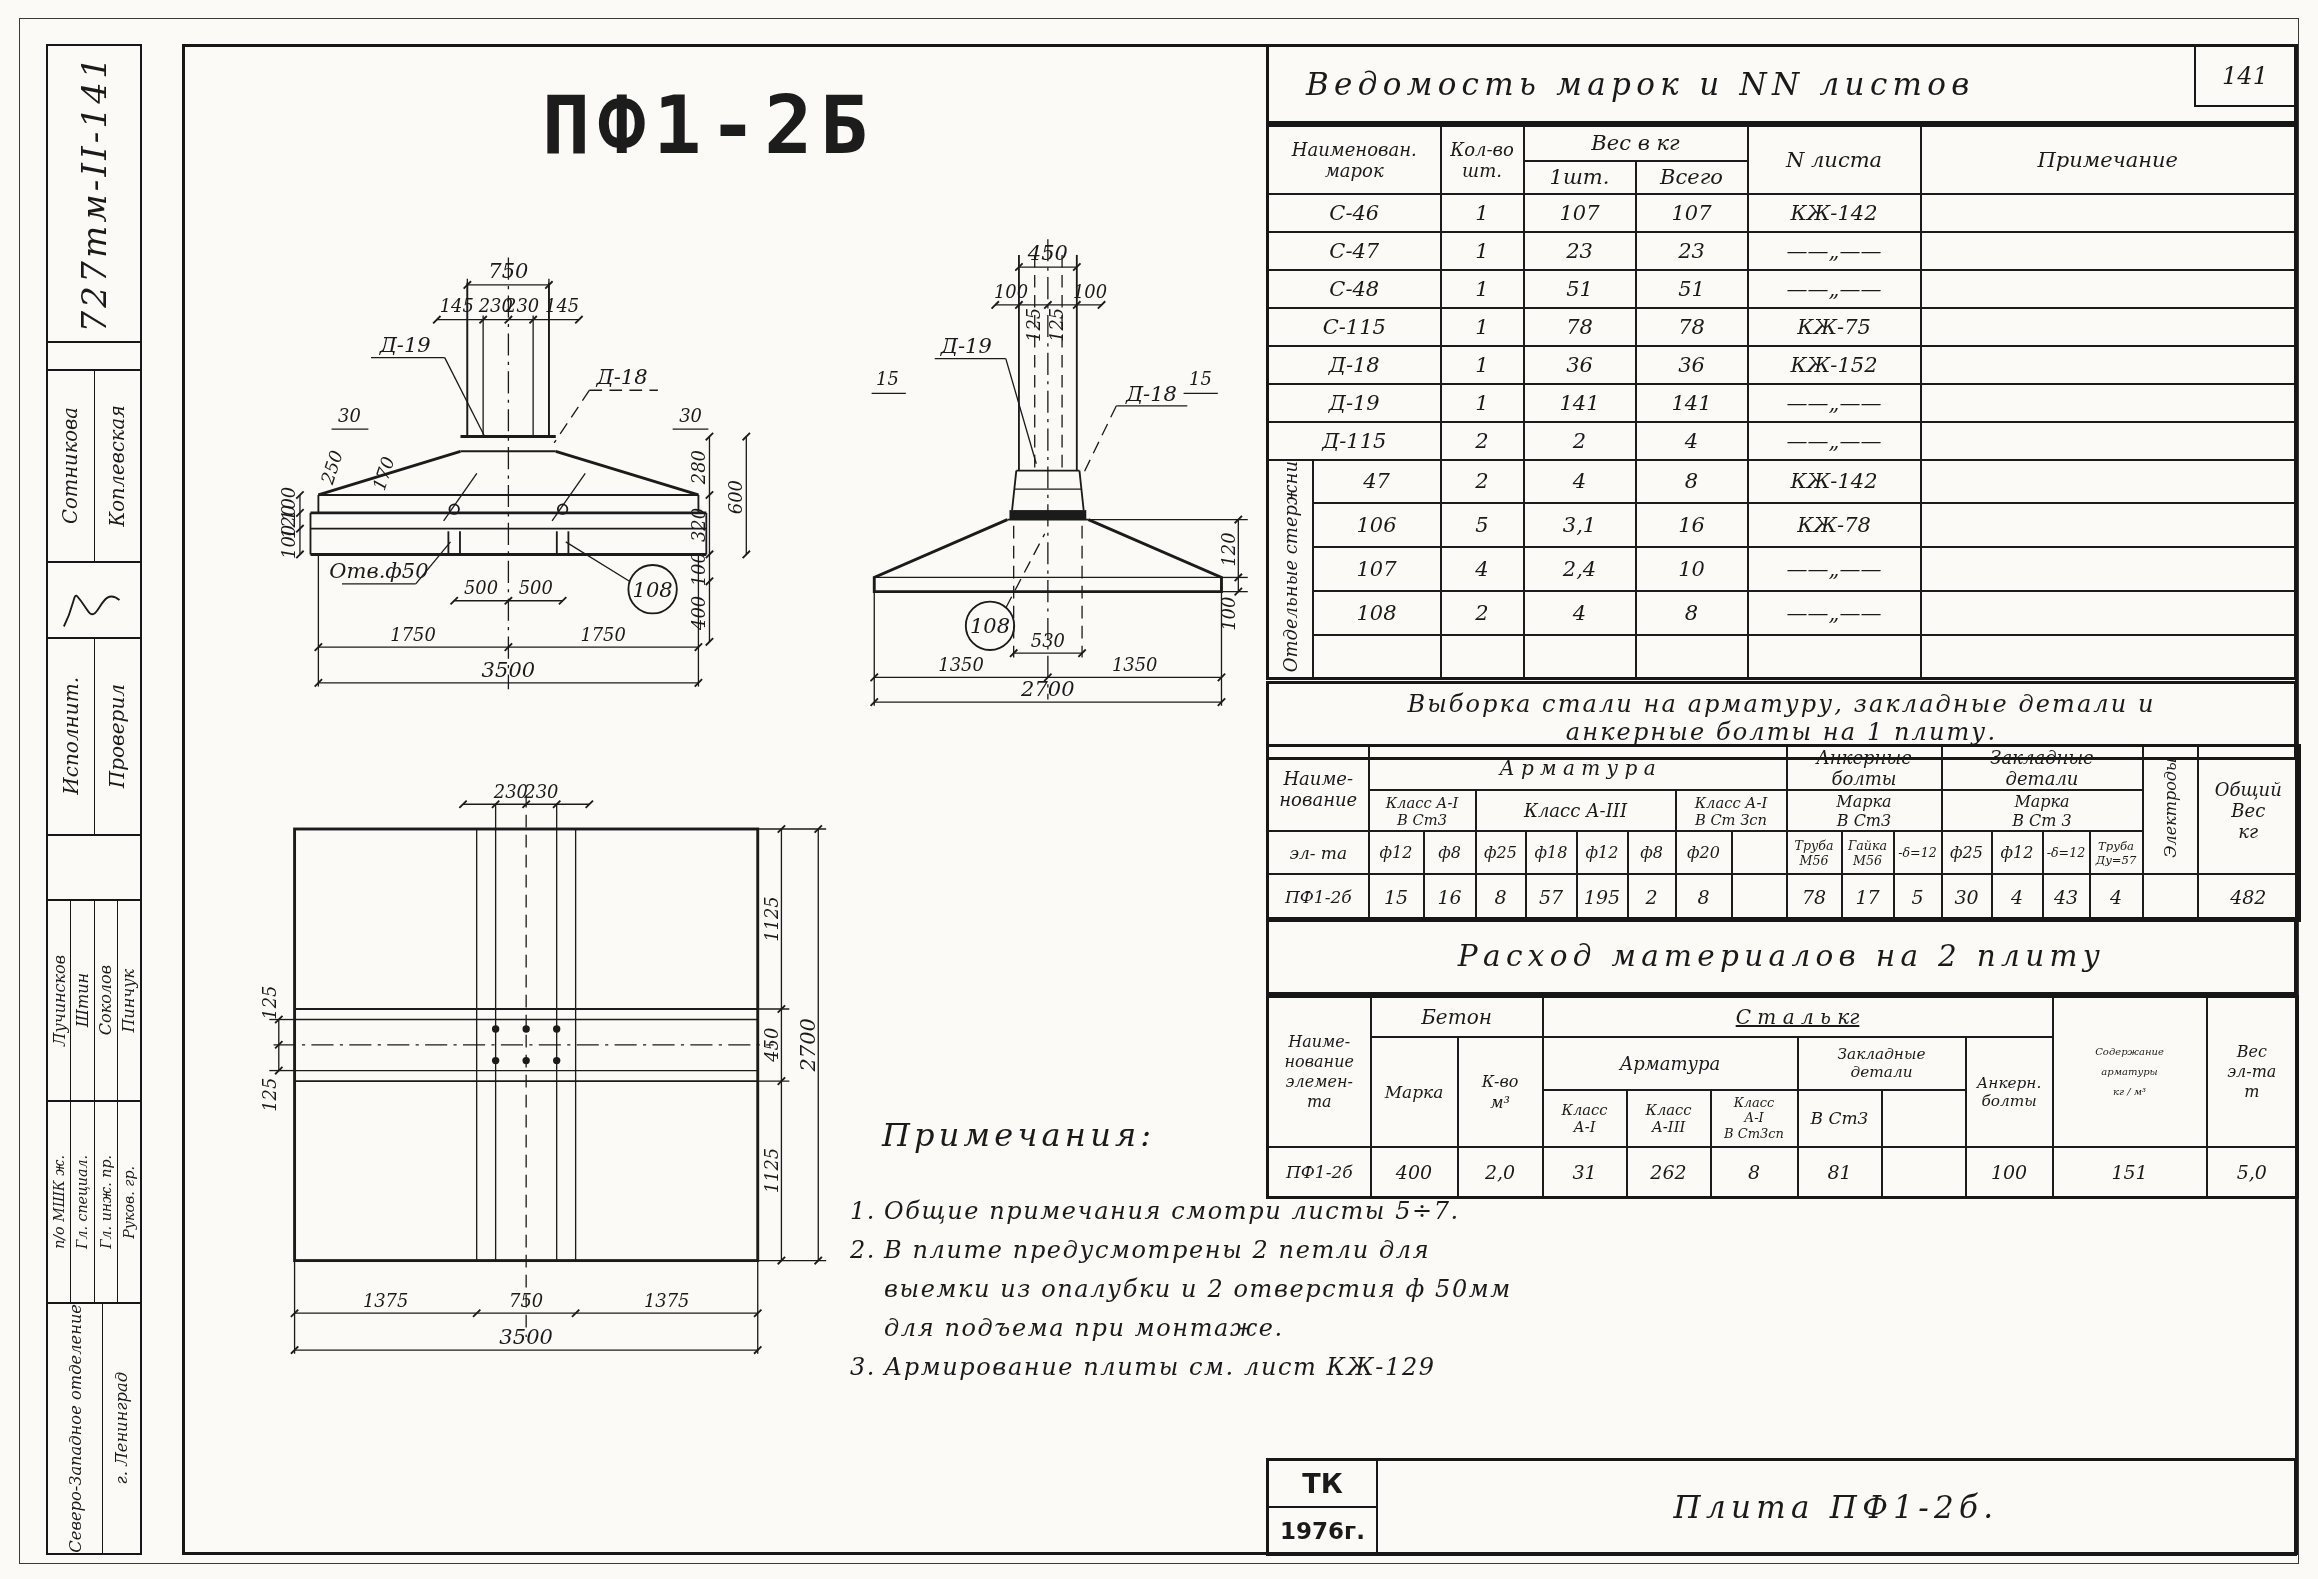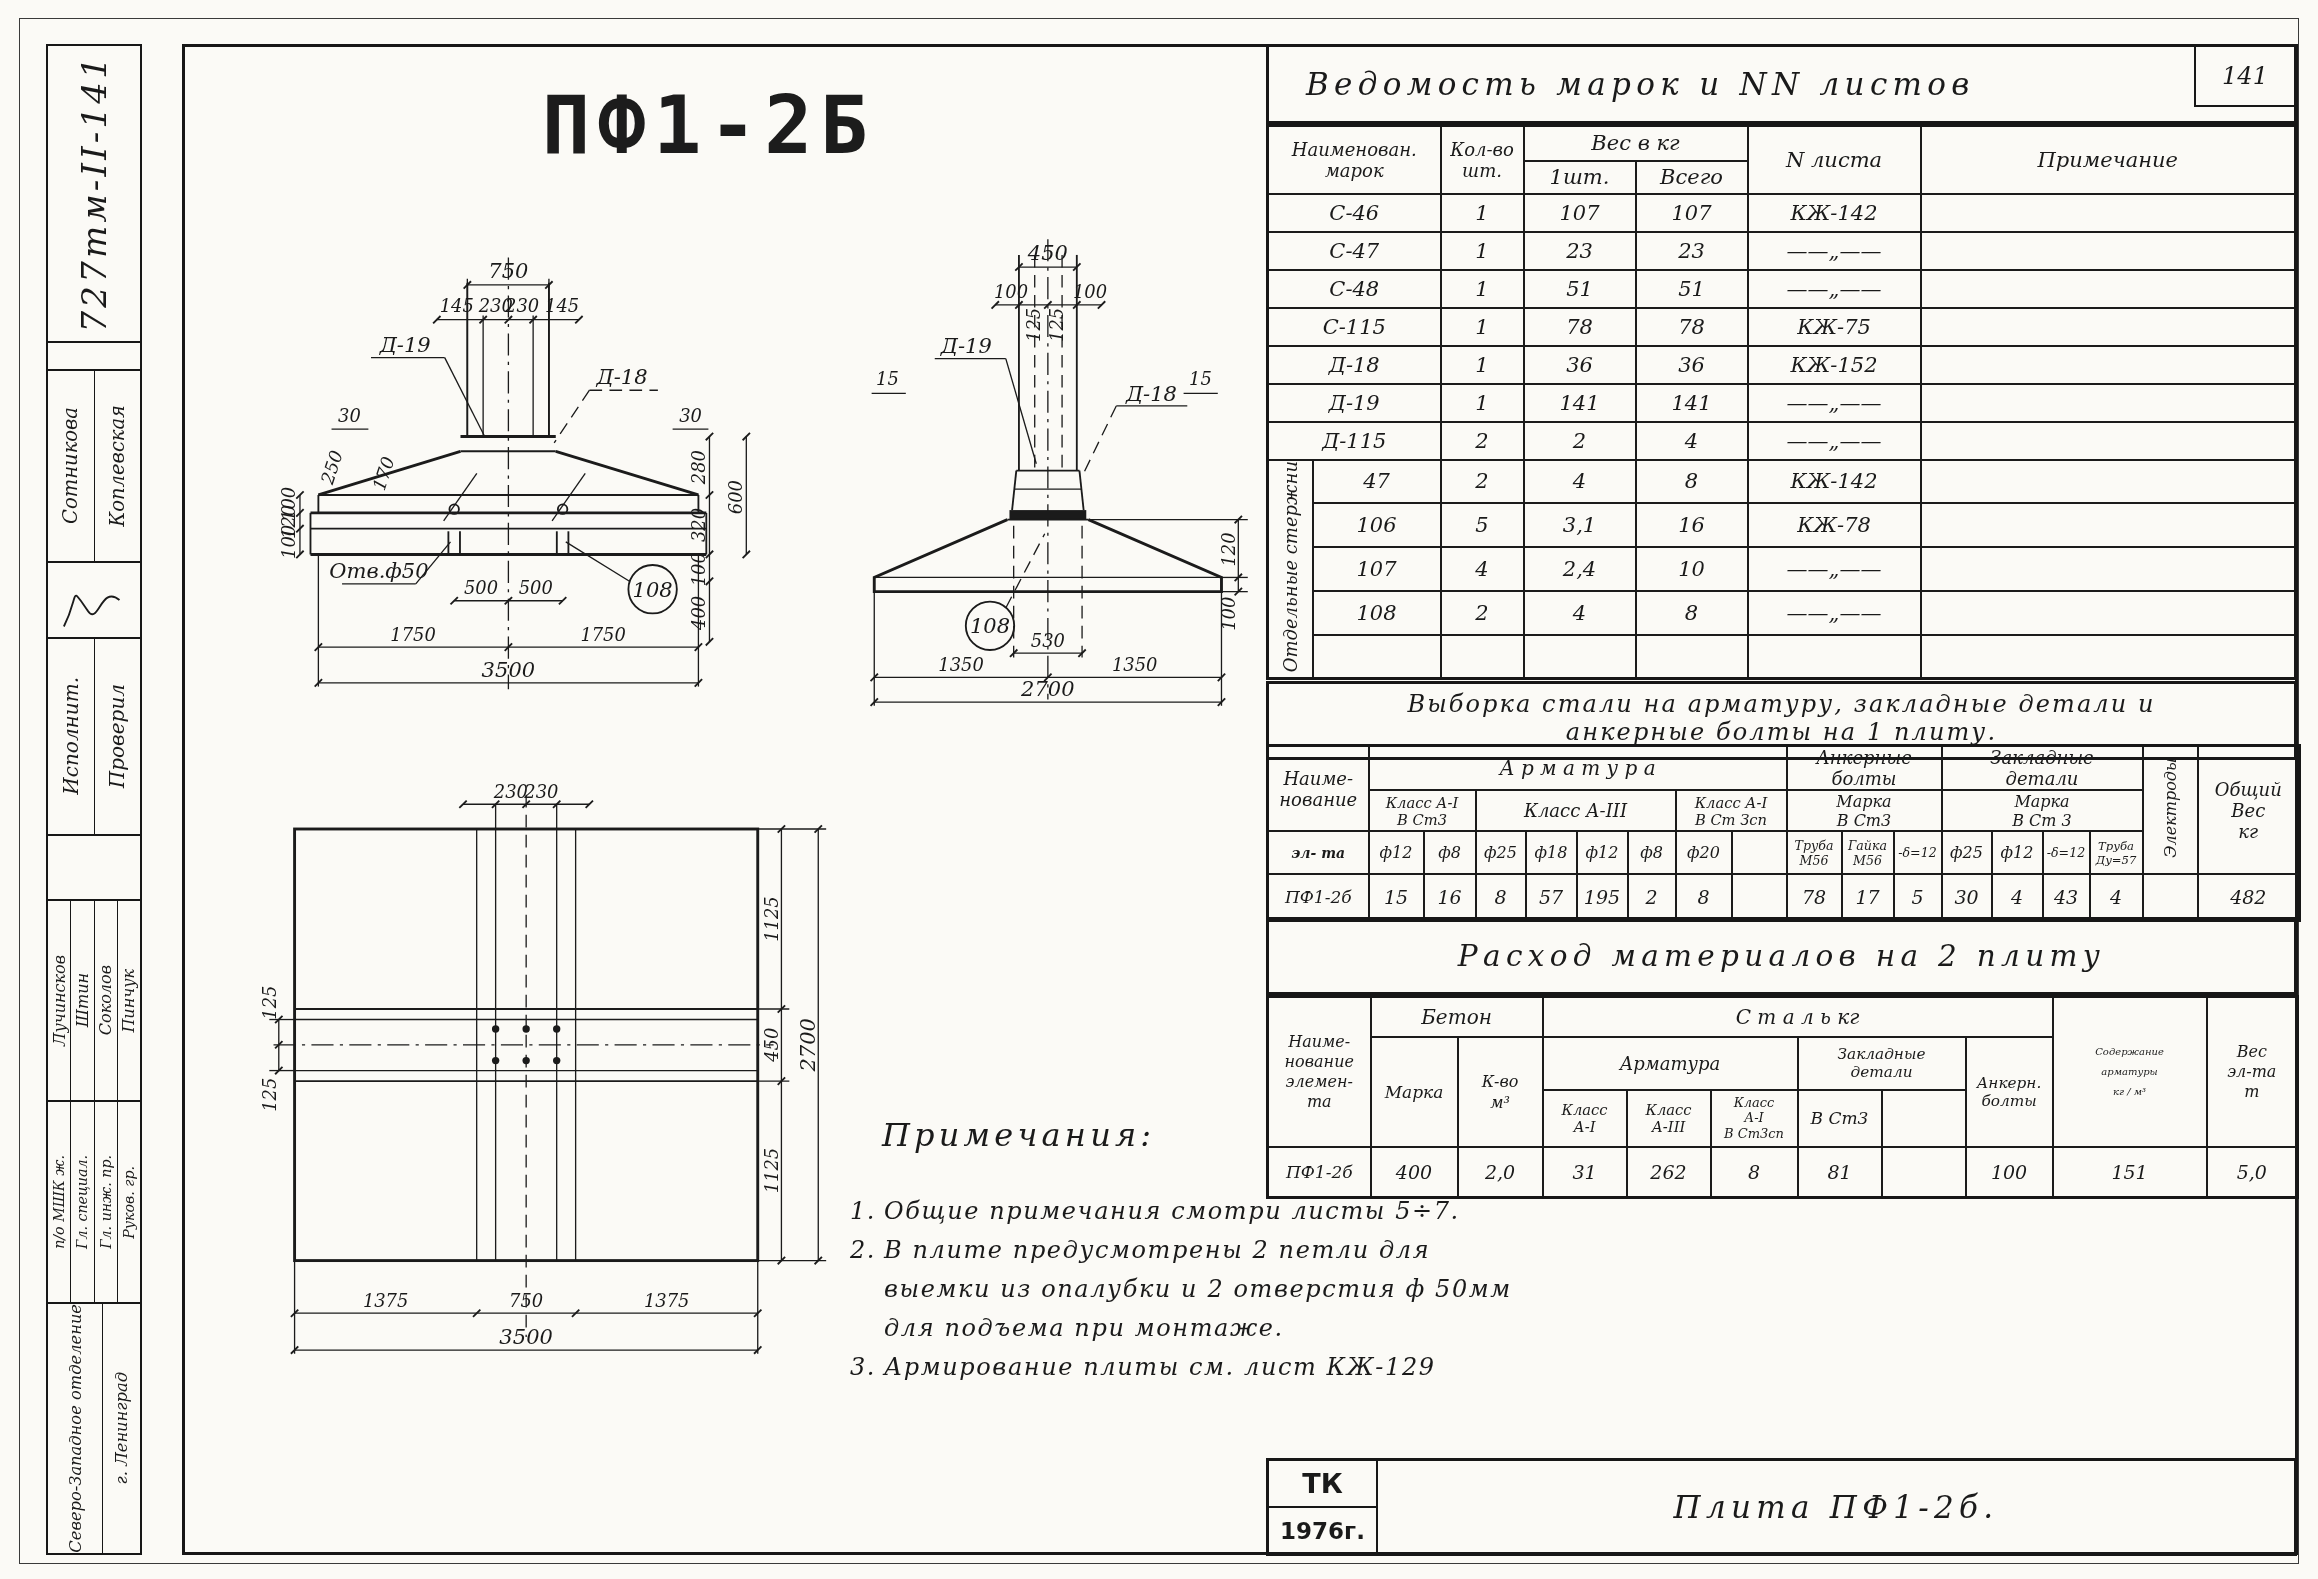--- a/index.html
+++ b/index.html
@@ -558,21 +558,21 @@
       <td colspan="3" class="small2" style="font-size:16px;line-height:19px;">
             <div>Марка</div>
             <div>В Ст3</div>
           </td>
       <td colspan="4" class="small2" style="font-size:16px;line-height:19px;">
             <div>Марка</div>
             <div>В Ст 3</div>
           </td>
     </tr>
     <tr style="height:43px;">
-      <td style="font-size:14px;font-weight:bold;">эл- та</td>
+      <td style="font-size:17px;">эл- та</td>
       <td>ф12</td>
           <td>ф8</td>
           <td>ф25</td>
           <td>ф18</td>
           <td>ф12</td>
           <td>ф8</td>
           <td>ф20</td>
           <td></td>
       <td style="font-size:12.6px;">Труба М56</td>
           <td style="font-size:12.6px;">Гайка М56</td>
@@ -624,21 +624,21 @@
       </colgroup>
     <tbody>
         <tr style="height:40px;">
       <td rowspan="3" class="small2" style="font-size:16px;line-height:20px;">
         <div>Наиме-</div>
         <div>нование</div>
         <div>элемен-</div>
         <div>та</div>
       </td>
       <td colspan="2" style="font-size:20px;">Бетон</td>
-      <td colspan="6" style="font-size:20px;">С т а л ь      кг</td>
+      <td colspan="6" style="font-size:20px;text-decoration:underline;">С т а л ь      кг</td>
       <td rowspan="3" class="small2" style="font-size:10px;line-height:20px;">
         <div>Содержание</div>
         <div>арматуры</div>
         <div>кг / м³</div>
       </td>
       <td rowspan="3" class="small2" style="font-size:16px;line-height:20px;">
         <div>Вес</div>
         <div>эл-та</div>
         <div>т</div>
       </td>

